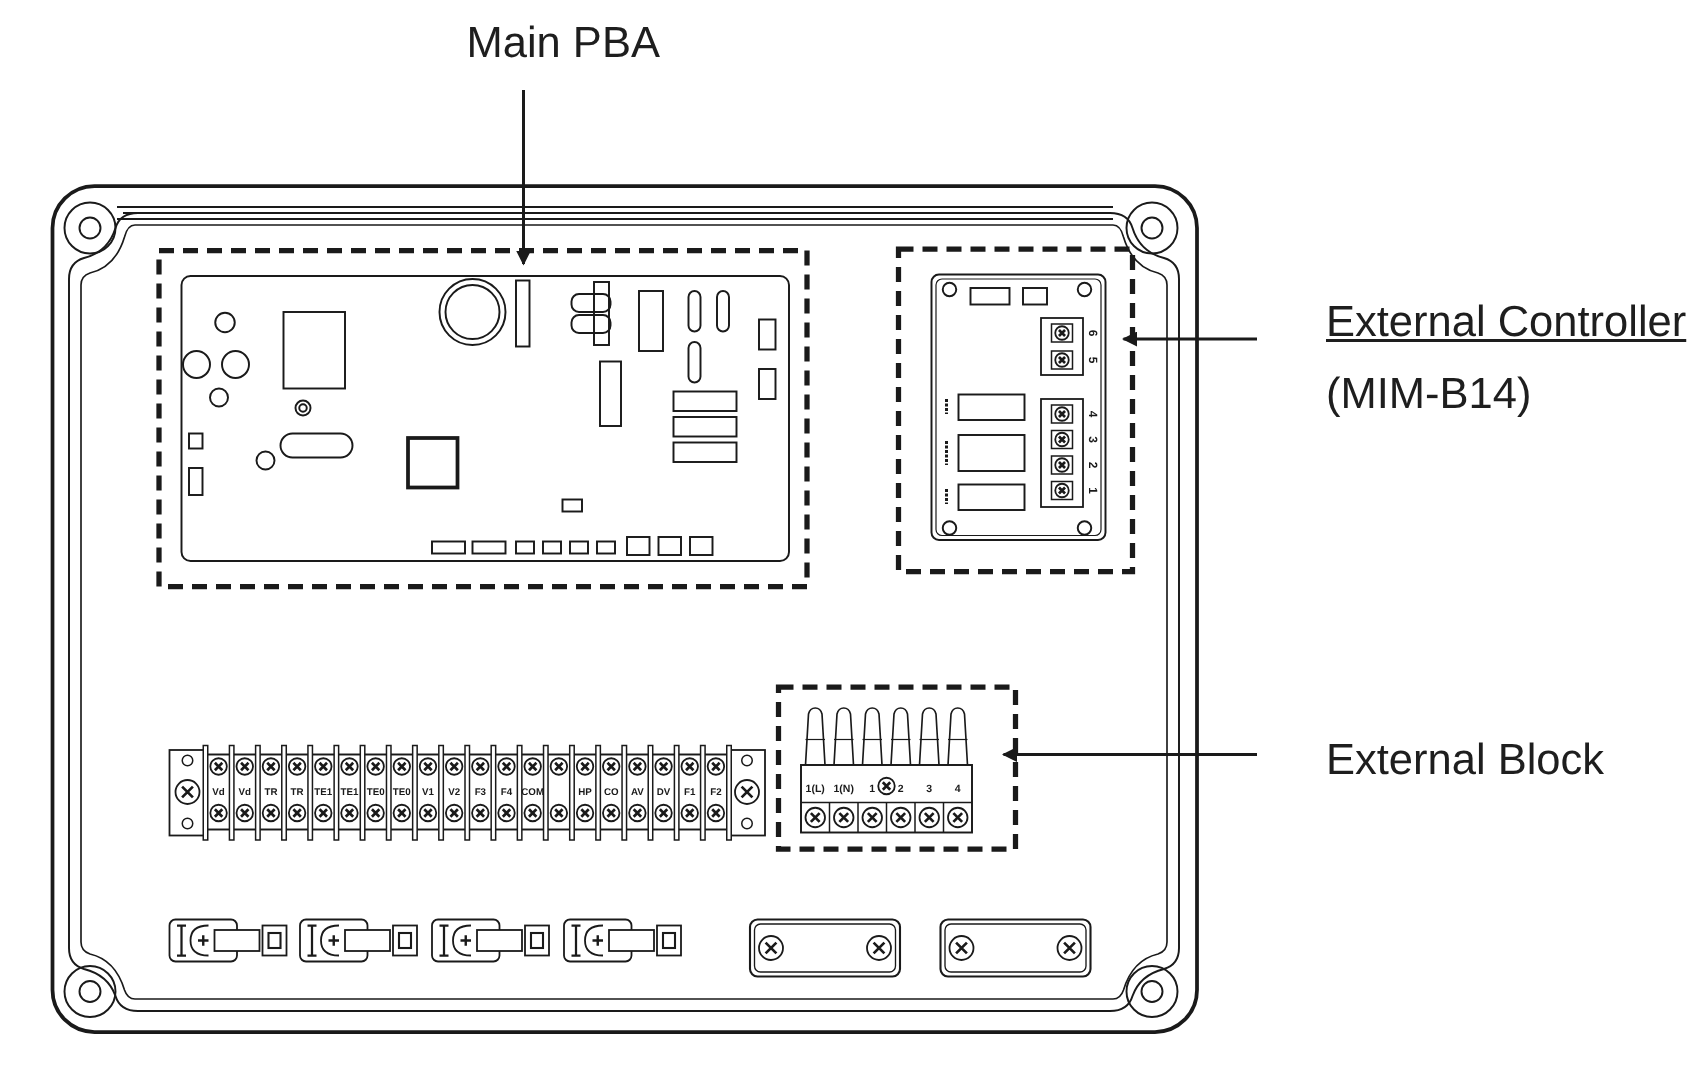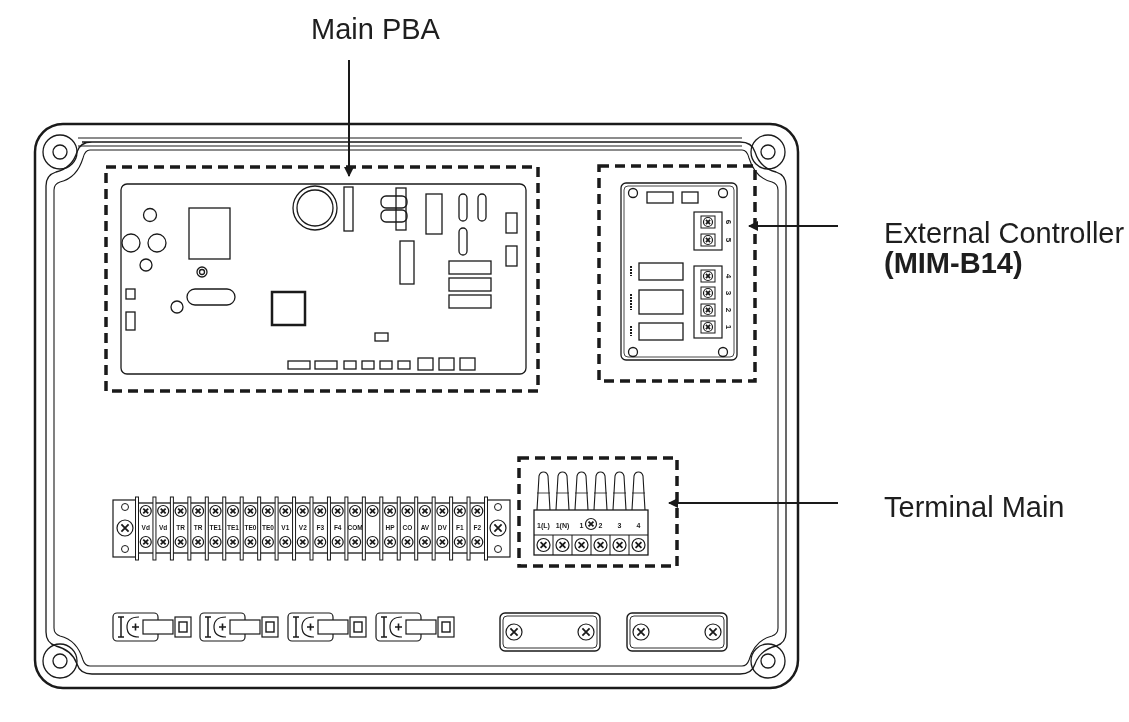--- a/index.html
+++ b/index.html
@@ -1,31 +1,31 @@
 <!DOCTYPE html>
 <html><head>
 <meta charset="utf-8">
 <style>
   html, body { margin: 0; padding: 0; background: #ffffff; }
   body { width: 1129px; height: 722px; position: relative; overflow: hidden; font-family: "Liberation Sans", sans-serif; color: #1a1a1a; }
   .callout { position: absolute; font-family: "Liberation Sans", sans-serif; font-size: 29px; color: #1e1e1e; line-height: 34px; white-space: nowrap; margin-left: 28px; }
   #lbl-main { left: 283px; top: 12px; }
-  #lbl-ext1 { left: 856px; top: 216px; }
-  #lbl-ext2 { left: 856px; top: 246px; font-weight: bold; }
+  #lbl-ext1 { left: 856px; top: 198px; text-decoration: underline; }
+  #lbl-ext2 { left: 856px; top: 246px; }
   #lbl-tb { left: 856px; top: 490px; }
   svg#diagram { position: absolute; left: 0; top: 0; }
   svg text { font-family: "Liberation Sans", sans-serif; }
 </style>
 </head>
 <body>
 
 <div class="callout" id="lbl-main">Main PBA</div>
 <div class="callout" id="lbl-ext1">External Controller</div>
 <div class="callout" id="lbl-ext2">(MIM-B14)</div>
-<div class="callout" id="lbl-tb">Terminal Main</div>
+<div class="callout" id="lbl-tb">External Block</div>
 
 <svg id="diagram" width="1129" height="722" viewBox="0 0 1129 722" xmlns="http://www.w3.org/2000/svg">
   <defs>
     <marker id="arrowhead" markerWidth="10" markerHeight="10" refX="9" refY="5" orient="auto" markerUnits="userSpaceOnUse">
       <path d="M0,0 L10,5 L0,10 Z" fill="#1a1a1a"></path>
     </marker>
   </defs>
 
   <g fill="none" stroke="#1a1a1a">
     <rect x="35" y="124" width="763" height="564" rx="28" stroke-width="2.5"></rect>

